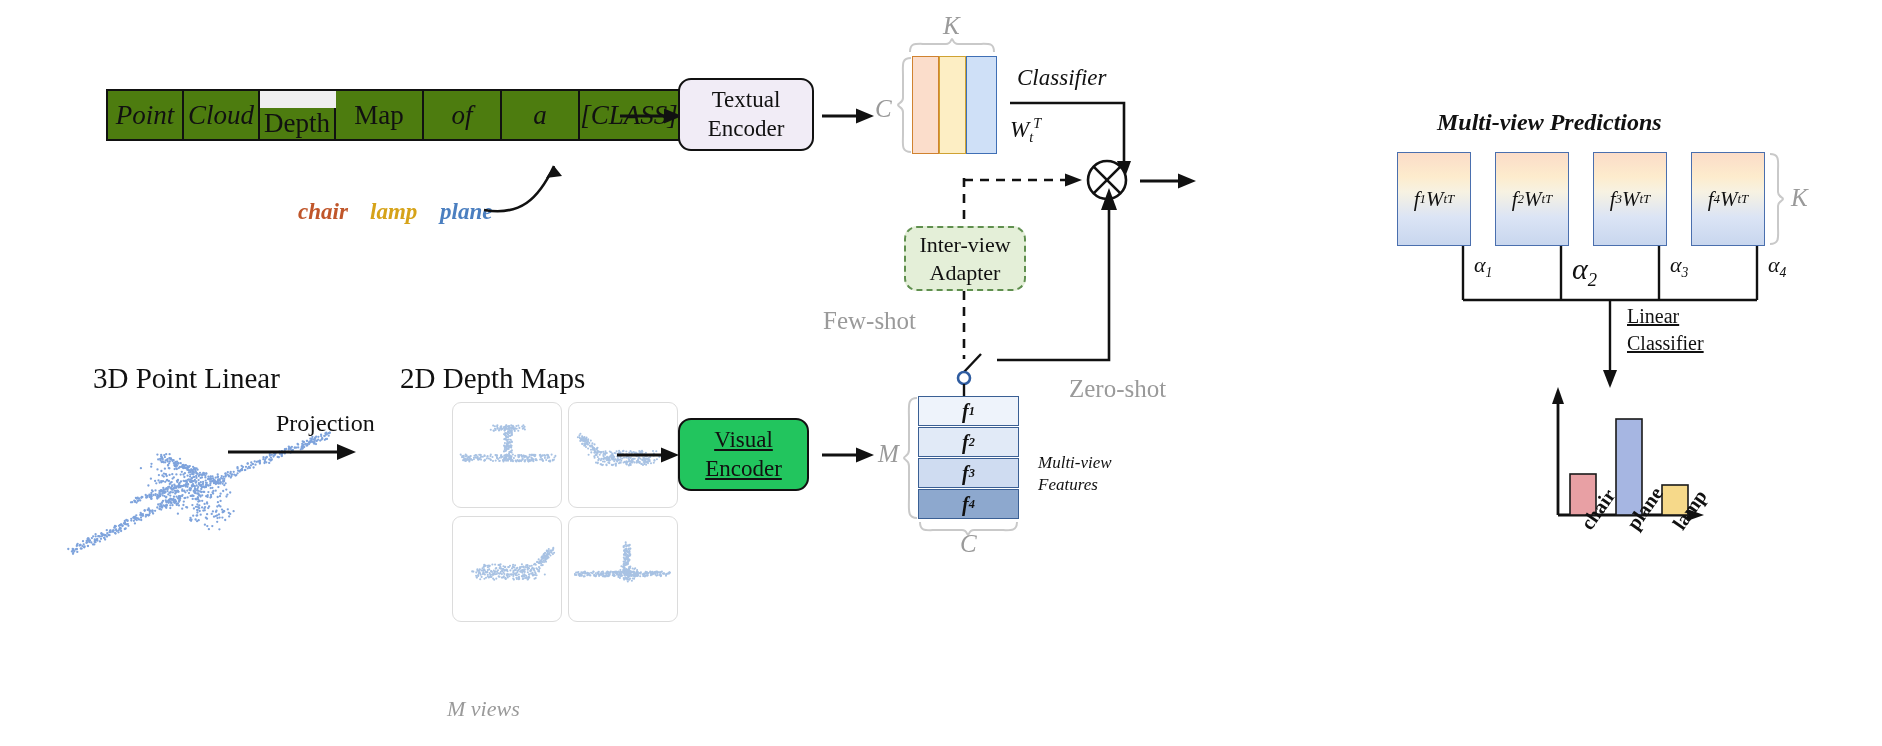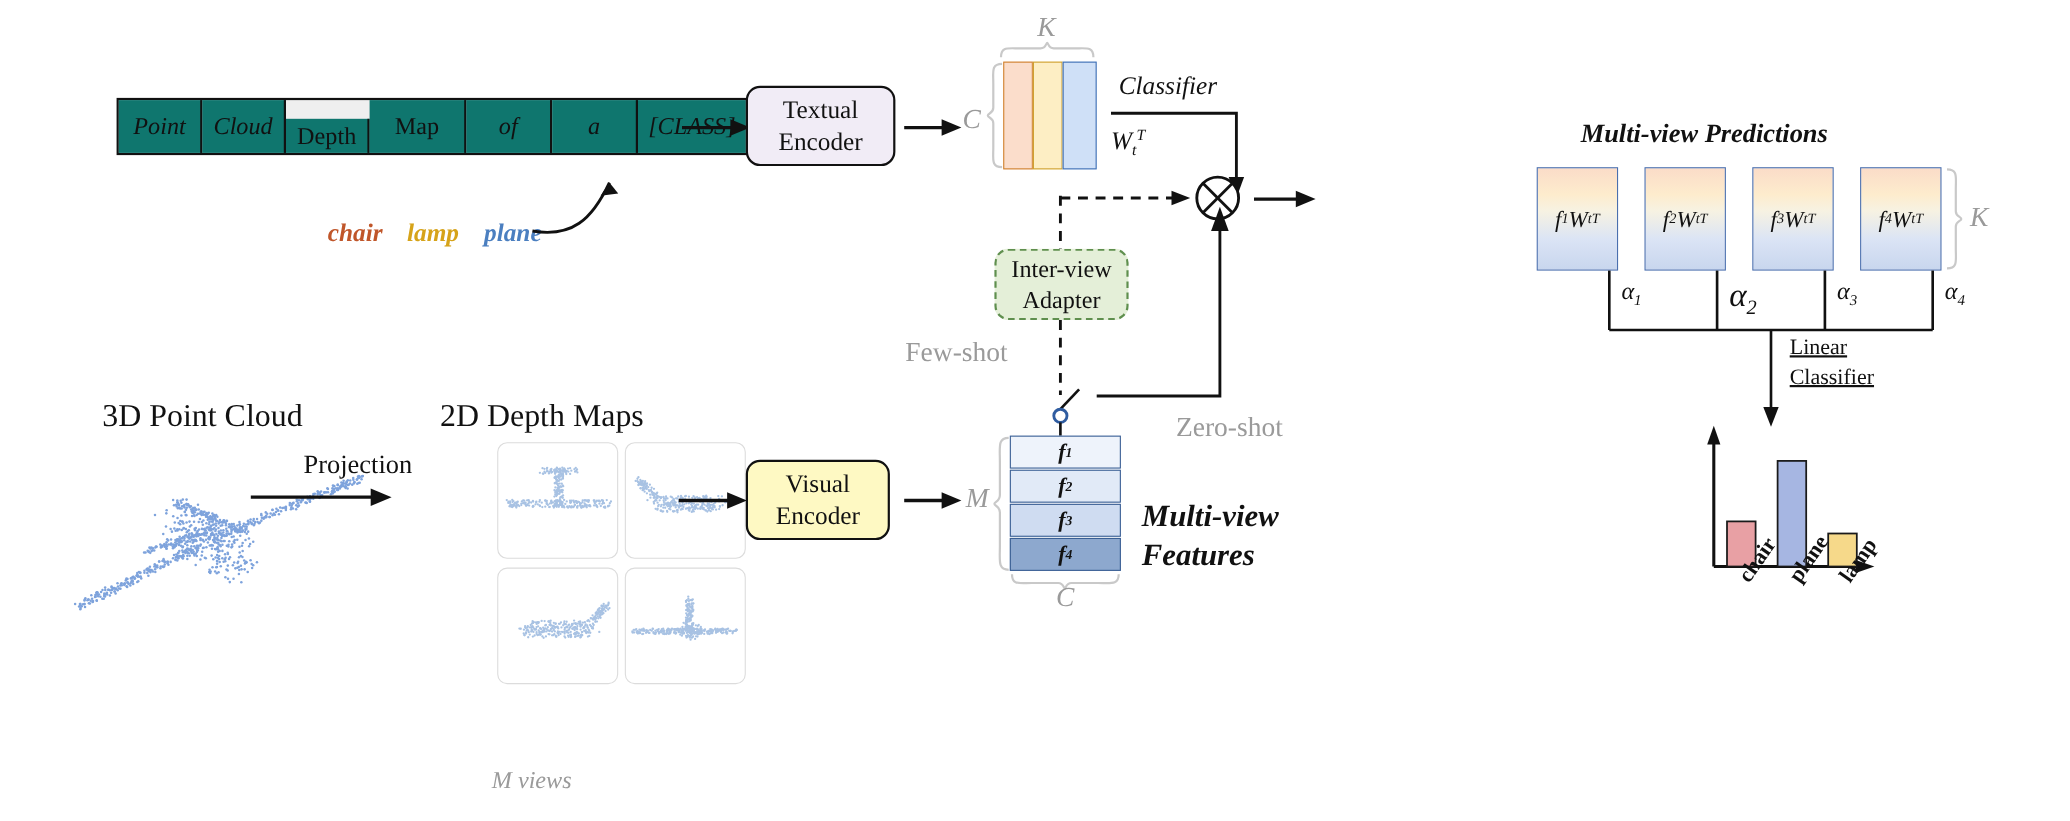--- a/index.html
+++ b/index.html
@@ -3,21 +3,21 @@
 <meta charset="utf-8">
 <style>
   html,body{margin:0;padding:0;background:#ffffff;}
   body{width:1882px;height:746px;position:relative;overflow:hidden;
        font-family:"Liberation Serif","DejaVu Serif",serif;color:#111;}
   .abs{position:absolute;}
 
   
   #prompt-row{left:106px;top:89px;height:52px;display:flex;border:2.5px solid #111;box-sizing:border-box;background:#efefef;}
   #prompt-row .tok{border-right:2px solid #111;box-sizing:border-box;display:flex;align-items:center;justify-content:center;
-      font-size:22px;background:#0f766e;}
+      font-size:27px;background:#4d7c0f;}
   #prompt-row .tok:last-child{border-right:none;}
   .it{font-style:italic;}
 
   
   .cw{position:absolute;font-style:italic;font-size:23px;font-weight:600;}
 
   
   .encbox{border:2.5px solid #111;border-radius:13px;box-sizing:border-box;
           display:flex;flex-direction:column;align-items:center;justify-content:center;
           font-size:23px;line-height:1.25;}
@@ -38,21 +38,21 @@
   
   .pbox{box-sizing:border-box;border:1.8px solid #4a6fae;
         background:linear-gradient(180deg,#fbdcc8 0%,#fdeccd 26%,#f7f2e2 42%,#dbe4f5 70%,#c8d6ee 100%);
         display:flex;align-items:center;justify-content:center;font-size:21px;}
 
   
   .thumb{box-sizing:border-box;border:1.3px solid #dcdcdc;border-radius:9px;background:#fff;overflow:hidden;}
 
   .glabel{color:#9a9a9a;font-style:italic;}
   .hdr{font-size:29px;font-weight:400;}
-  .mv-lbl{font-style:italic;font-weight:700;font-size:28px;line-height:1.3;}
+  .mv-lbl{font-style:italic;font-weight:400;font-size:17px;line-height:1.3;}
 
   svg{display:block;overflow:visible;}
   .sup{font-size:0.62em;vertical-align:super;}
   .sub{font-size:0.62em;vertical-align:sub;}
 </style>
 </head>
 <body>
 
 <div class="abs" id="prompt-row">
     <div class="tok it" style="width: 76px;">Point</div>
@@ -255,21 +255,21 @@
         <rect x="122" y="100" width="26" height="30" fill="#f6d98a" stroke="#1a1a1a" stroke-width="1.6"></rect>
       </g>
   </svg>
   <div id="bar-labels">
       <div style="position: absolute; left: 36px; top: 136px; font-size: 20px; font-weight: 600; transform: rotate(-55deg); transform-origin: left top;">chair</div>
       <div style="position: absolute; left: 82px; top: 136px; font-size: 20px; font-weight: 600; transform: rotate(-55deg); transform-origin: left top;">plane</div>
       <div style="position: absolute; left: 128px; top: 136px; font-size: 20px; font-weight: 600; transform: rotate(-55deg); transform-origin: left top;">lamp</div>
     </div>
 </div>
 
-<div class="abs hdr" style="left:93px;top:362px;">3D Point Cloud</div>
+<div class="abs hdr" style="left:93px;top:362px;">3D Point Linear</div>
 <svg class="abs" style="left:70px;top:430px;" width="250" height="130" viewBox="0 0 250 130">
     <circle cx="99.4" cy="38.3" r="1.15" fill="#7ea3dc"></circle>
     <circle cx="99.1" cy="33.3" r="1.15" fill="#7ea3dc"></circle>
     <circle cx="108.3" cy="33.6" r="1.15" fill="#7ea3dc"></circle>
     <circle cx="113.5" cy="44.5" r="1.15" fill="#7ea3dc"></circle>
     <circle cx="137.0" cy="88.7" r="1.15" fill="#7ea3dc"></circle>
     <circle cx="128.4" cy="63.4" r="1.15" fill="#7ea3dc"></circle>
     <circle cx="108.0" cy="73.3" r="1.15" fill="#7ea3dc"></circle>
     <circle cx="147.1" cy="85.4" r="1.15" fill="#7ea3dc"></circle>
     <circle cx="135.9" cy="57.1" r="1.15" fill="#7ea3dc"></circle>
@@ -2761,21 +2761,21 @@
       </svg>
     </div>
   </div>
 <div class="abs glabel" style="left:447px;top:696px;font-size:22px;">M views</div>
 
 <svg class="abs" style="left:617px;top:444px;" width="62" height="22" viewBox="0 0 62 22">
   <line x1="0" y1="11" x2="46" y2="11" stroke="#111" stroke-width="3"></line>
   <path d="M62,11 L44,3.5 L44,18.5 Z" fill="#111"></path>
 </svg>
 
-<div class="abs encbox" id="visual-encoder" style="left: 678px; top: 418px; width: 131px; height: 73px; background: #fef9c3;">
+<div class="abs encbox" id="visual-encoder" style="left: 678px; top: 418px; width: 131px; height: 73px; background: #22c55e; text-decoration: underline;">
   <span>Visual</span>
   <span>Encoder</span>
 </div>
 
 <svg class="abs" style="left:822px;top:444px;" width="52" height="22" viewBox="0 0 52 22">
   <line x1="0" y1="11" x2="37" y2="11" stroke="#111" stroke-width="3"></line>
   <path d="M52,11 L34,3.5 L34,18.5 Z" fill="#111"></path>
 </svg>
 
 </body></html>

